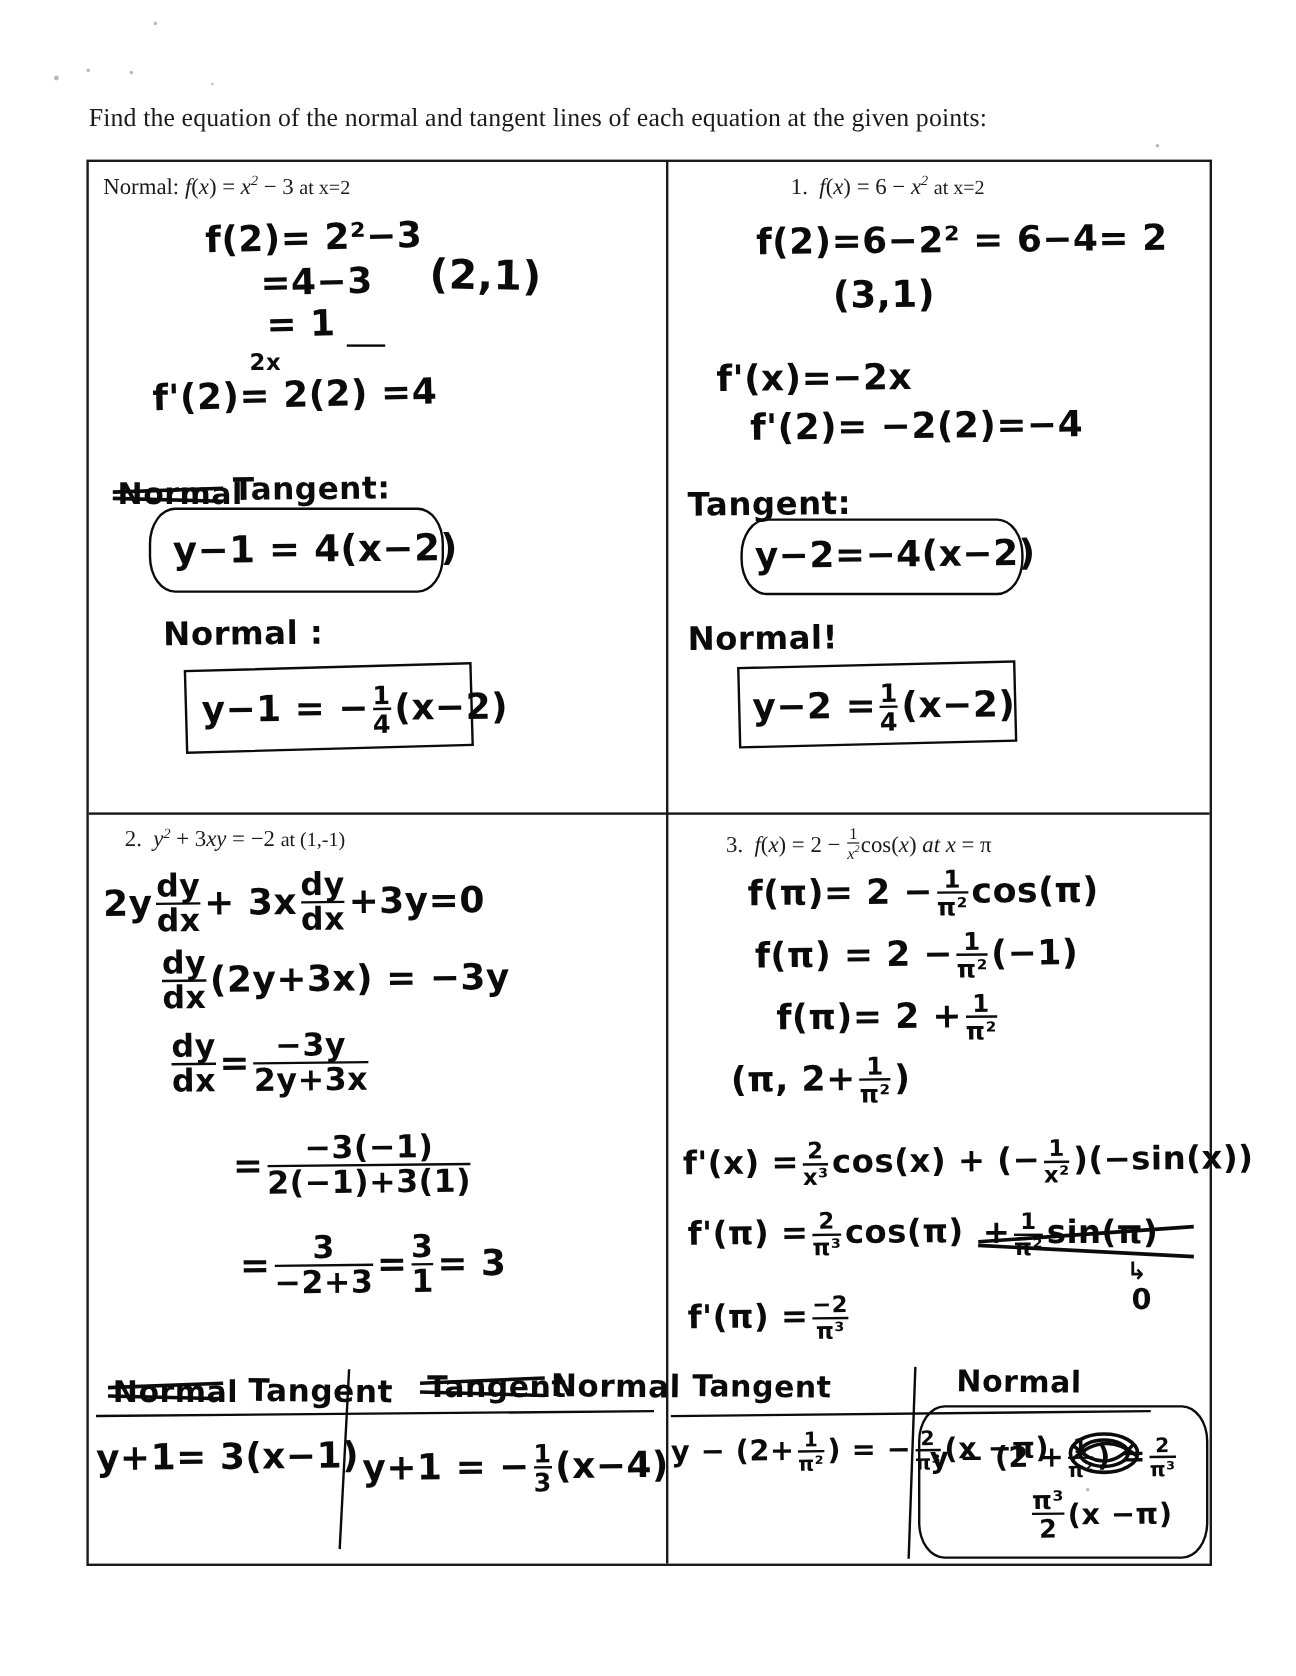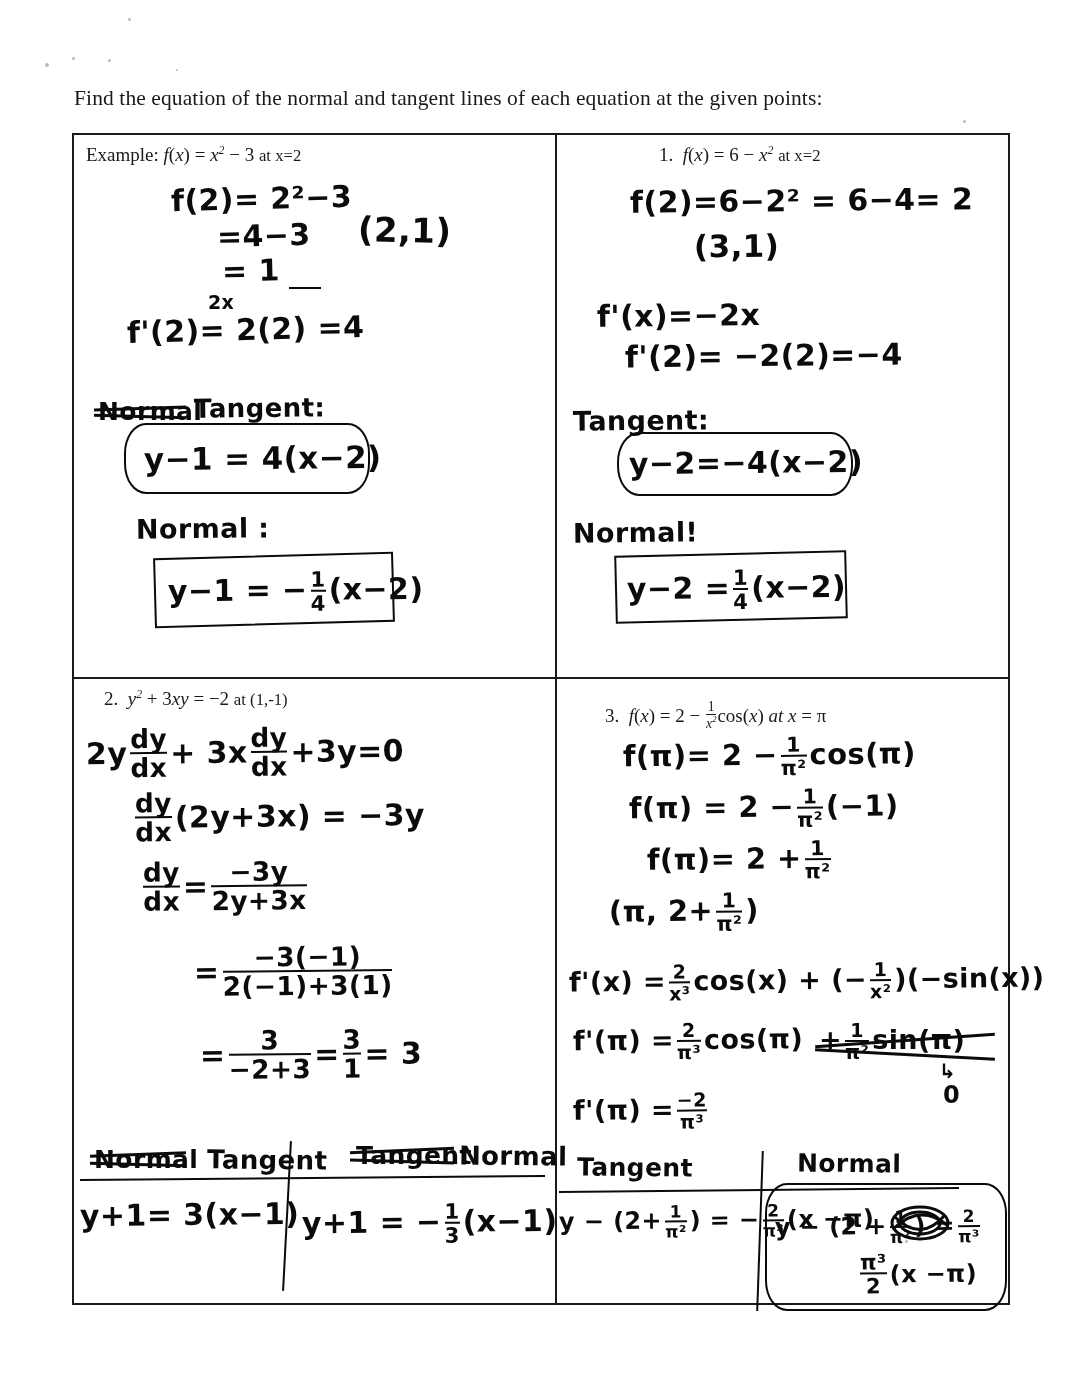--- a/index.html
+++ b/index.html
@@ -60,21 +60,21 @@
     height: 2px;
     background: #1a1a1a;
   }
   .cell {
     position: absolute;
     box-sizing: border-box;
   }
   .cell.tl { left: 0;     top: 0;     width: 481px; height: 542px; }
   .cell.tr { left: 483px; top: 0;     width: 455px; height: 542px; }
   .cell.bl { left: 0;     top: 544px; width: 480px; height: 628px; }
-  .cell.br { left: 483px; top: 556px; width: 455px; height: 628px; padding-left: 31px; }
+  .cell.br { left: 483px; top: 544px; width: 455px; height: 628px; padding-left: 31px; }
 
   
   .stmt {
     position: absolute;
     top: 9px;
     font-size: 19px;
     white-space: nowrap;
     color: #1a1a1a;
   }
   .stmt .num { font-family: "Liberation Serif", serif; }
@@ -158,21 +158,21 @@
 
 <div class="prompt">Find the equation of the normal and tangent lines of each equation at the given points:</div>
 
 <div class="table">
   <div class="vdiv"></div>
   <div class="hdiv"></div>
 
   <div class="cell tl">
 
     <div class="stmt" style="left:12px;">
-      <span>Example:</span>
+      <span>Normal:</span>
       <span class="mathvar">f</span>(<span class="mathvar">x</span>) = <span class="mathvar">x</span><sup class="s">2</sup> − 3 <span style="font-size:.88em;">at x=2</span>
     </div>
 
     <div class="hw sk1" style="left:97px;top:46px;font-size:30px;">f(2)= 2²−3</div>
     <div class="hw sk1" style="left:143px;top:83px;font-size:30px;">=4−3</div>
     <div class="hw sk1" style="left:148px;top:118px;font-size:30px;">= 1</div>
     <div class="hrule" style="left:215px;top:152px;width:32px;"></div>
 
     <div class="hw sk2" style="left:284px;top:75px;font-size:34px;">(2,1)</div>
 
@@ -253,21 +253,21 @@
     <div class="strike" style="left:276px;top:470px;width:104px;transform:rotate(-2.4deg);"></div>
     <div class="strike" style="left:276px;top:481px;width:104px;transform:rotate(1.6deg);"></div>
     <div class="hw sk4" style="left:385px;top:462px;font-size:26px;">Normal</div>
 
     <div class="hrule" style="left:6px;top:498px;width:465px;transform:rotate(-.5deg);"></div>
     <div class="vrule" style="left:212px;top:462px;height:150px;transform:rotate(3deg);"></div>
 
     <div class="hw sk3" style="left:6px;top:518px;font-size:30px;">y+1= 3(x−1)</div>
 
     <div class="hw sk3" style="left:228px;top:522px;font-size:30px;">
-      <span>y+1 = −</span><span class="hf small"><span class="n">1</span><span class="d">3</span></span><span>(x−1)</span>
+      <span>y+1 = −</span><span class="hf small"><span class="n">1</span><span class="d">3</span></span><span>(x−4)</span>
     </div>
   </div>
 
   <div class="cell br">
     <div class="stmt" style="left:48px;">
       <span class="num">3.</span>
       &nbsp;<span class="mathvar">f</span>(<span class="mathvar">x</span>) = 2 − <span class="frac-in"><span class="n">1</span><span class="d">x<sup class="s">2</sup></span></span>cos(<span class="mathvar">x</span>) <span class="it">at x</span> = π
     </div>
 
     <div class="hw sk3" style="left:66px;top:44px;font-size:29px;">

